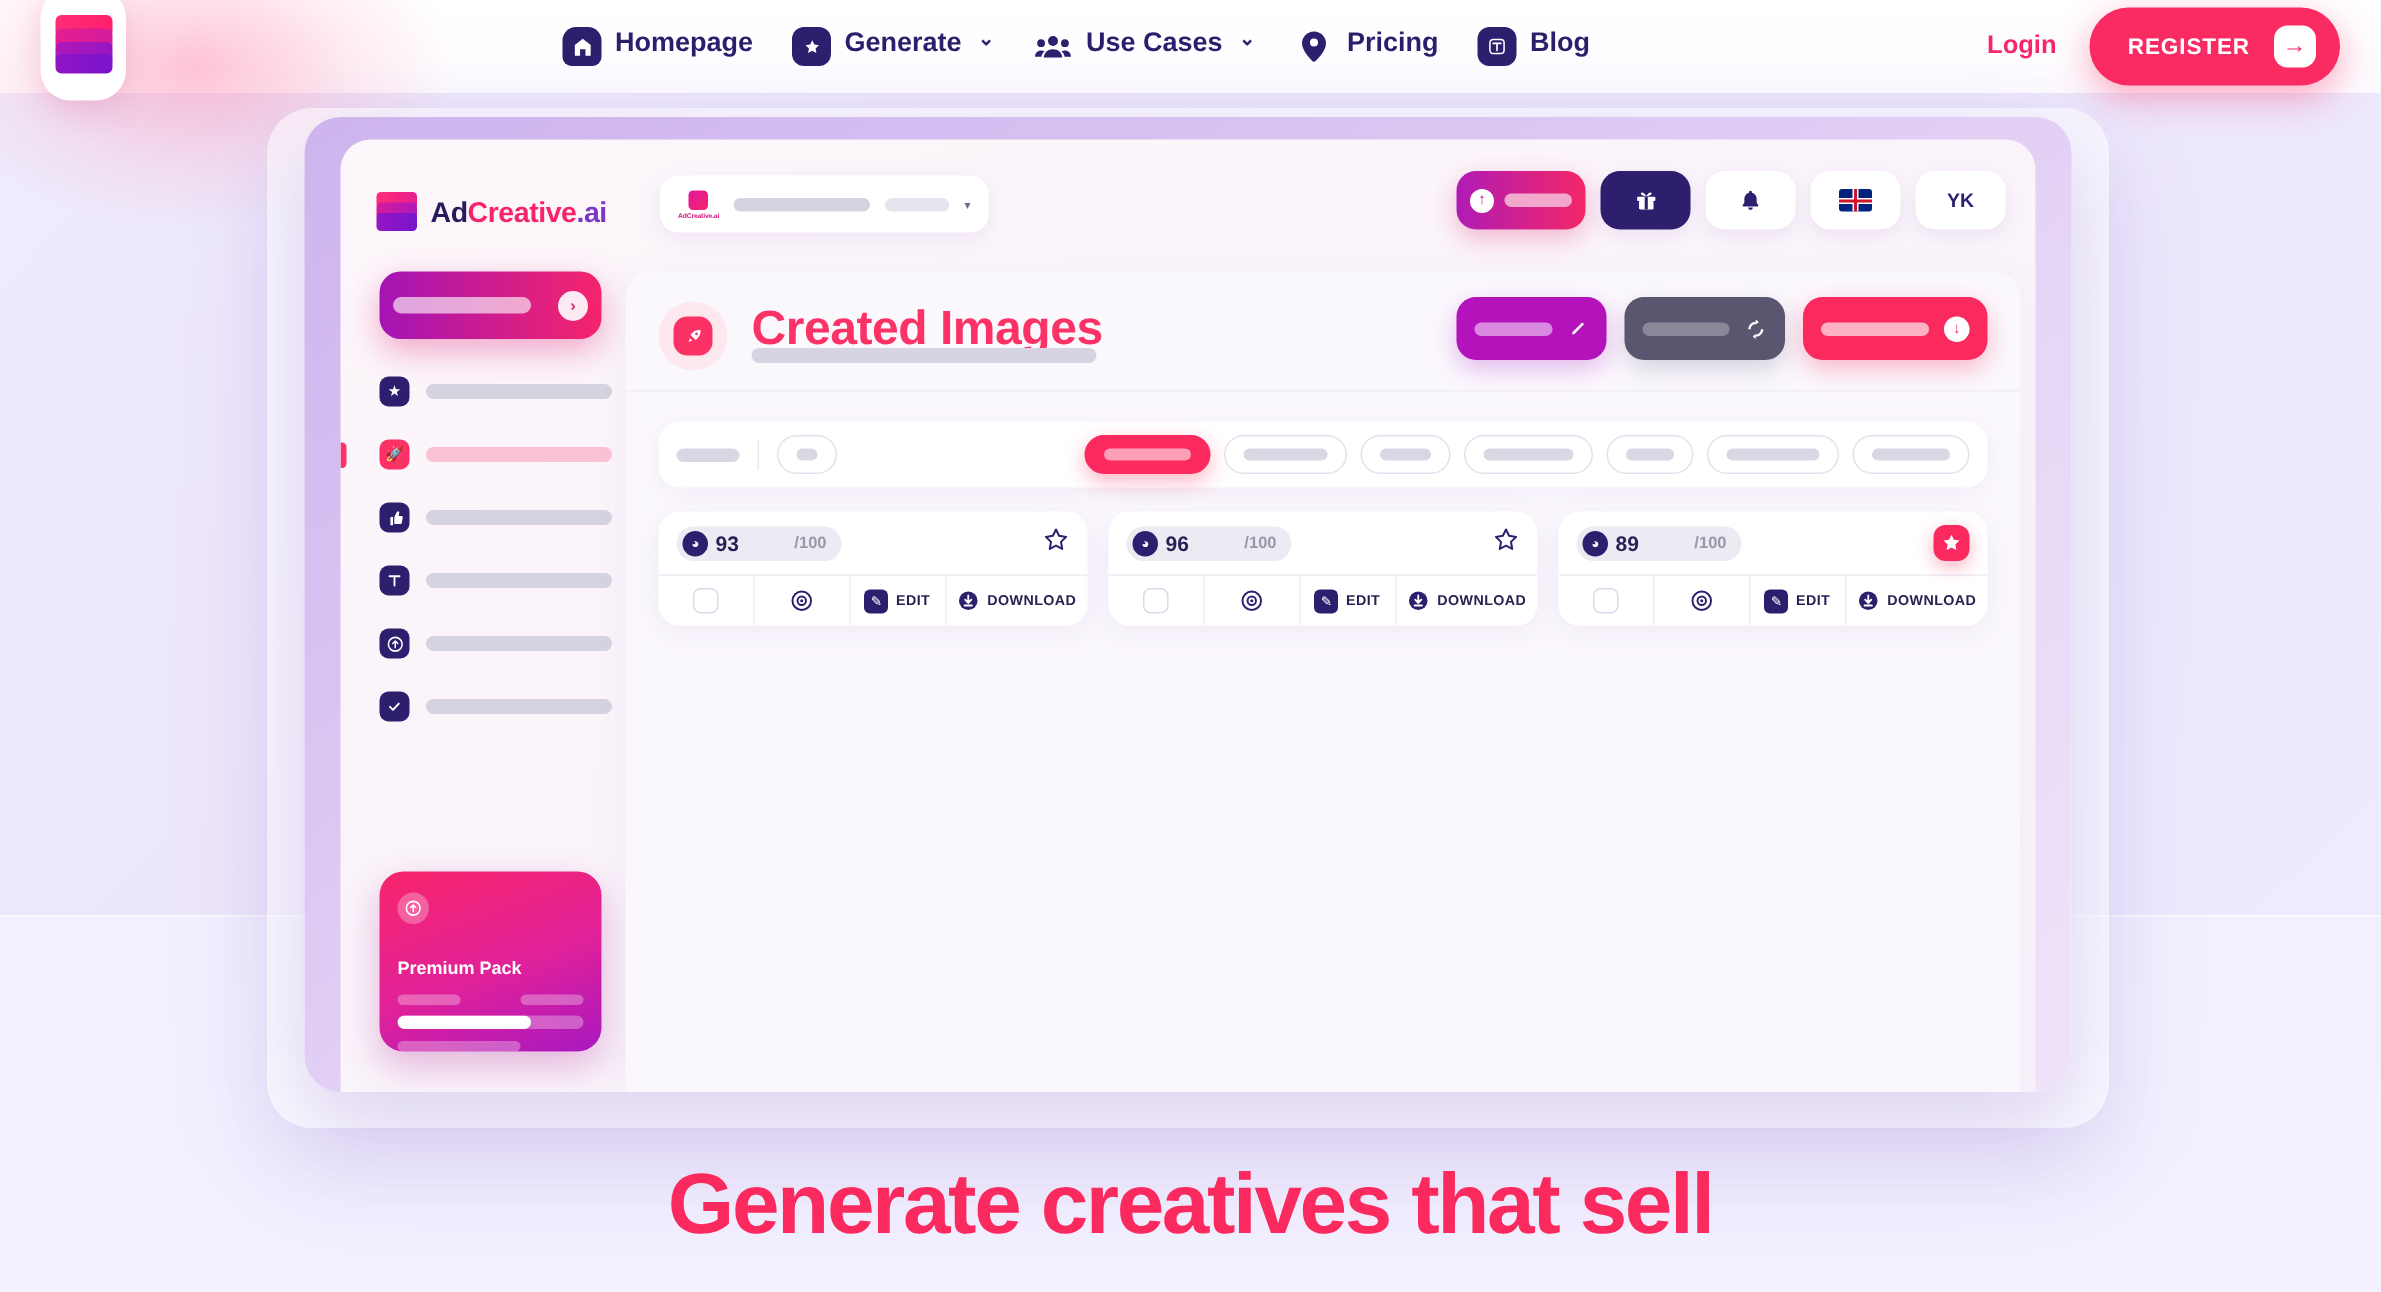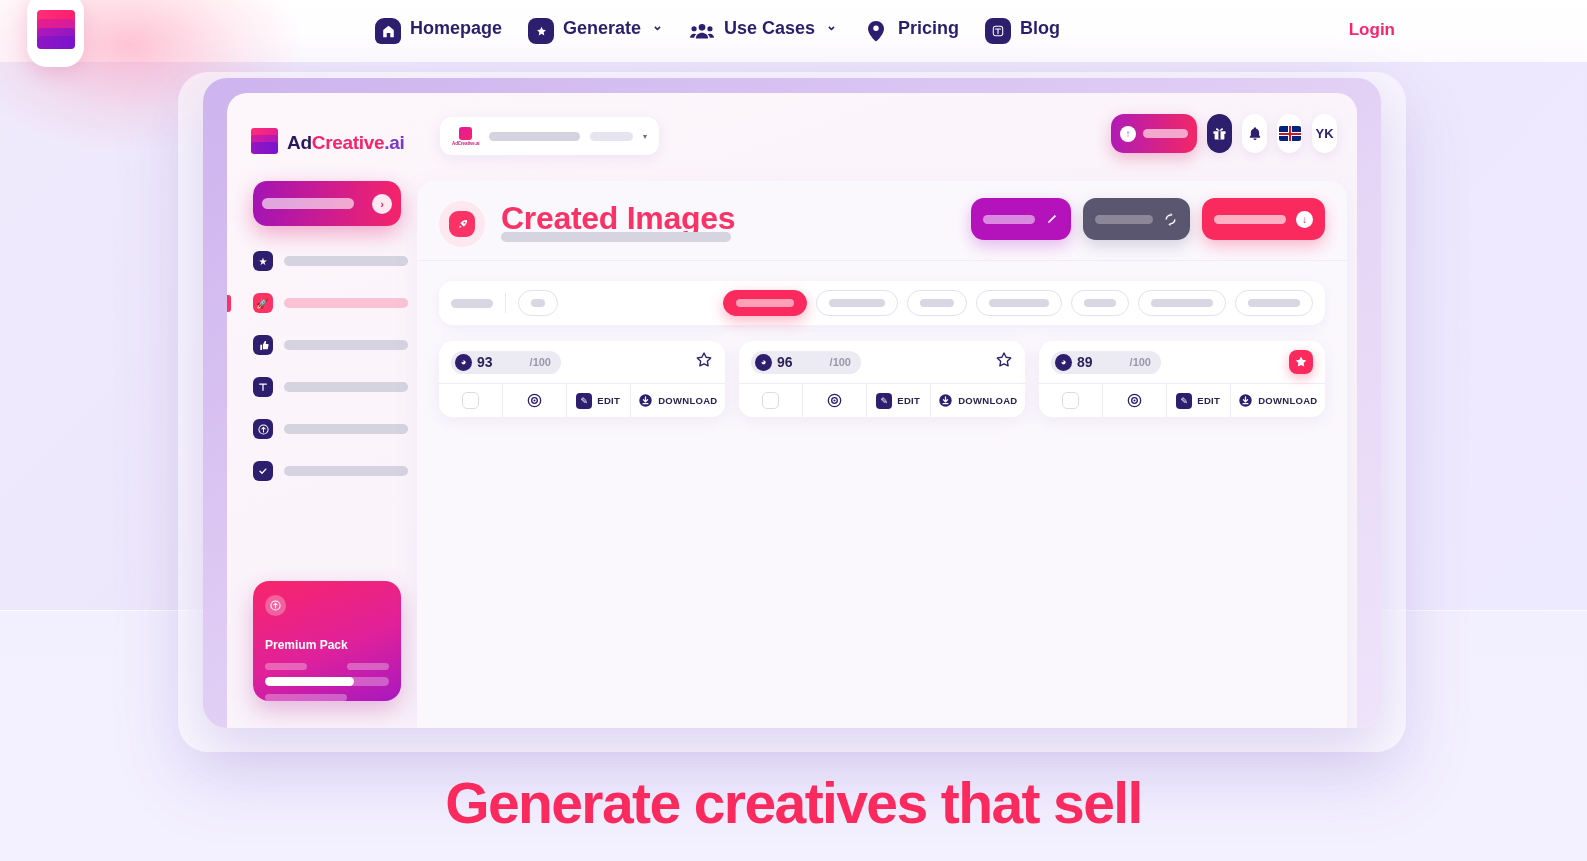--- a/index.html
+++ b/index.html
@@ -64,21 +64,21 @@
   .nav-ico {
     width: 26px; height: 26px; border-radius: 8px;
     background: #2d1f6e; color: #fff;
     display: flex; align-items: center; justify-content: center;
     font-size: 14px; line-height: 1; flex: none;
   }
   .nav-ico.home { border-radius: 9px 9px 6px 6px; }
   .nav-ico svg { display:block; }
   .caret { font-size: 13px; color: #2b1f6b; margin-left: 2px; }
   .login {
-    position: absolute; right: 192px; top: 20px;
+    position: absolute; right: 216px; top: 20px;
     color: #f8246c; font-size: 17px; font-weight: 600; cursor: pointer;
   }
   .register {
     position: absolute; right: 27px; top: 5px;
     height: 52px; padding: 0 16px 0 26px;
     display: flex; align-items: center; gap: 16px;
     background: #fa2a63; border-radius: 26px; border: none;
     color: #fff; font-size: 15px; font-weight: 800; letter-spacing: .6px;
     font-family: "Liberation Sans", sans-serif;
     box-shadow: 0 8px 24px rgba(250,42,99,0.40); cursor: pointer;
@@ -132,21 +132,21 @@
 
   .topicons { position: absolute; right: 20px; top: 21px; display: flex; align-items: center; gap: 10px; }
   .upgrade-pill {
     width: 86px; height: 39px; border-radius: 13px;
     background: linear-gradient(90deg,#b01bb5 0%,#f32766 100%);
     box-shadow: 0 6px 16px rgba(220,40,110,0.30);
     display: flex; align-items: center; gap: 7px; padding: 0 9px;
   }
   .up-circ { width:16px;height:16px;border-radius:50%;background:#fff;color:#d6208a;display:flex;align-items:center;justify-content:center;font-size:10px;font-weight:800; flex:none;}
   .ic-sq {
-    width: 25px; height: 39px; border-radius: 13px; background: #fff;
+    width: 60px; height: 39px; border-radius: 13px; background: #fff;
     display: flex; align-items: center; justify-content: center;
     box-shadow: 0 4px 12px rgba(140,110,190,0.13);
     font-size: 15px; color: #2d1f6e;
   }
   .ic-sq.dark { background: #2d1f6e; color: #fff; }
   .ic-sq.avatar { font-size: 13px; font-weight: 800; color: #2d1f6e; }
   .flag { width: 22px; height: 15px; border-radius: 2px; position: relative; overflow: hidden; background: #00247d; }
   .flag::before { content:""; position:absolute; left:0; top:5.5px; width:22px; height:4px; background:#fff; }
   .flag::after { content:""; position:absolute; left:9px; top:0; width:4px; height:15px; background:#fff; }
   .flag i { position:absolute; left:10px; top:0; width:2px; height:15px; background:#cf142b; z-index:2;}
@@ -357,20 +357,24 @@
               <rect x="1.5" y="1.5" width="11" height="11" rx="2.6" fill="none" stroke="#fff" stroke-width="1.2"></rect>
               <path d="M4 4.6h6M7 4.6V10" stroke="#fff" stroke-width="1.3" stroke-linecap="round"></path>
             </svg>
         </span>
         <span>Blog</span>
       </div>
     </div>
 
     <div class="login">Login</div>
 
+    <button class="register">
+      <span>REGISTER</span>
+      <span class="rarrow">→</span>
+    </button>
   </div>
 
   <div class="hero-shell"></div>
 
   <div class="dash">
     <div class="dash-inner">
 
       <div class="dash-logo">
         <div class="dlogo-stack">
           <i style="top:0;background:linear-gradient(90deg,#ff2d78,#e61d8f);"></i>

